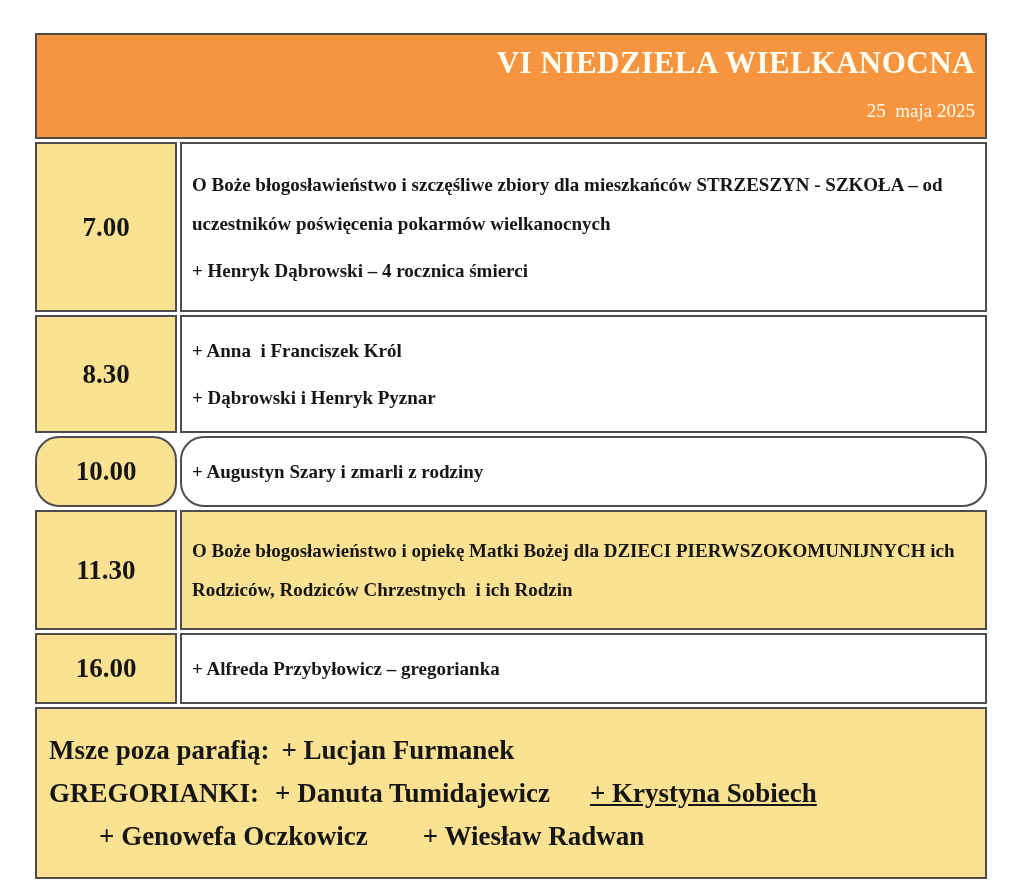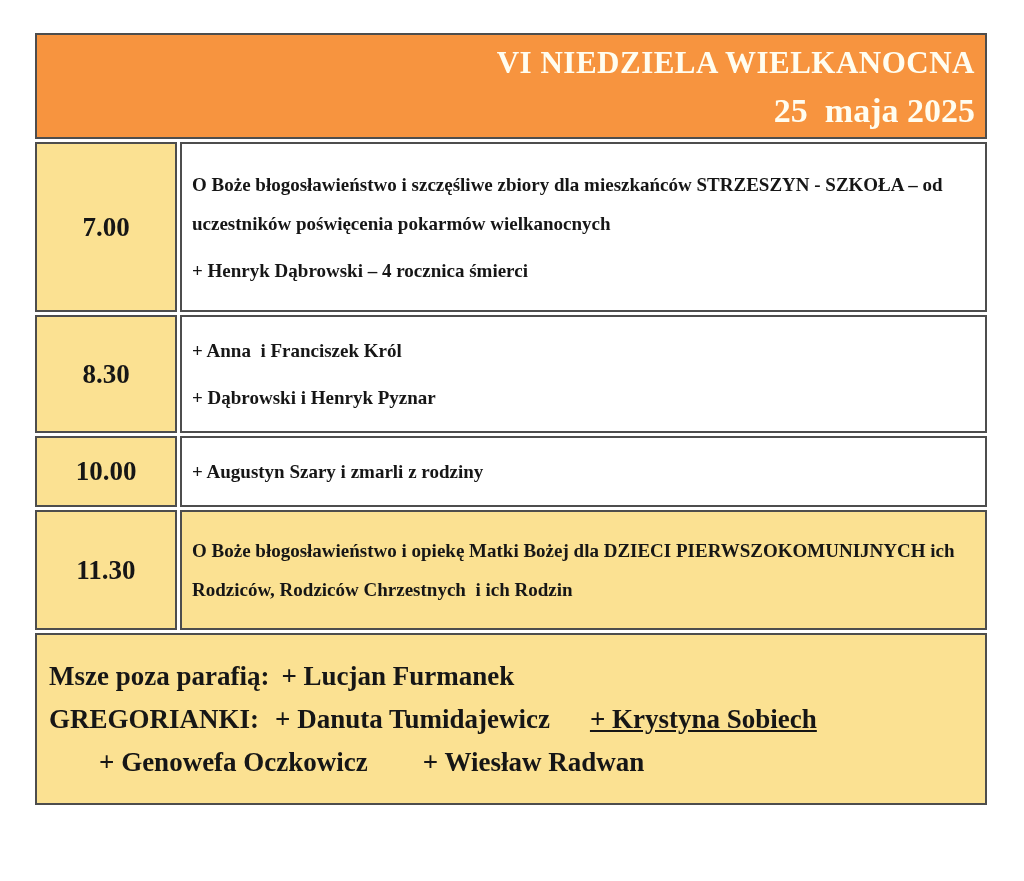--- a/index.html
+++ b/index.html
@@ -39,22 +39,22 @@
   .title {
     color: var(--header-text);
     font-weight: bold;
     font-size: 31px;
     line-height: 38px;
     white-space: pre;
     letter-spacing: 0.5px;
   }
   .date {
     color: var(--header-text);
-    font-weight: bold;
-    font-size: 34px;
+    font-weight: normal;
+    font-size: 19px;
     line-height: 34px;
     margin-top: 12px;
     white-space: pre;
   }
   .time-cell {
     background: var(--cell-yellow);
     text-align: center;
     font-weight: bold;
     font-size: 27px;
   }
@@ -65,21 +65,21 @@
     font-size: 19px;
   }
   .content-cell.yellow { background: var(--cell-yellow); }
   .content-cell p {
     margin: 8px 0;
     line-height: 39px;
     white-space: pre-wrap;
   }
   tr.r0 td { height: 170px; }
   tr.r1 td { height: 93px; }
-  tr.r2 td { height: 55px; }
+  tr.r2 td { height: 55px; border-radius: 24px; }
   tr.r3 td { height: 120px; }
   tr.r4 td { height: 54px; }
   .footer-cell {
     background: var(--cell-yellow);
     height: 172px;
     padding: 12px 12px 12px 12px;
     font-weight: bold;
     font-size: 27px;
     vertical-align: middle;
   }
@@ -136,20 +136,26 @@
       </td>
     </tr>
 
     <tr class="r3">
       <td class="time-cell">11.30</td>
       <td class="content-cell yellow">
         <p>O Boże błogosławieństwo i opiekę Matki Bożej dla DZIECI PIERWSZOKOMUNIJNYCH ich Rodziców, Rodziców Chrzestnych  i ich Rodzin</p>
       </td>
     </tr>
 
+    <tr class="r4">
+      <td class="time-cell">16.00</td>
+      <td class="content-cell">
+        <p>+ Alfreda Przybyłowicz – gregorianka</p>
+      </td>
+    </tr>
 
     <tr>
       <td colspan="2" class="footer-cell">
         <div class="fline">
           <span>Msze poza parafią:</span>
           <span class="g12">+ Lucjan Furmanek</span>
         </div>
         <div class="fline">
           <span>GREGORIANKI:</span>
           <span class="g20">+ Danuta Tumidajewicz</span>

